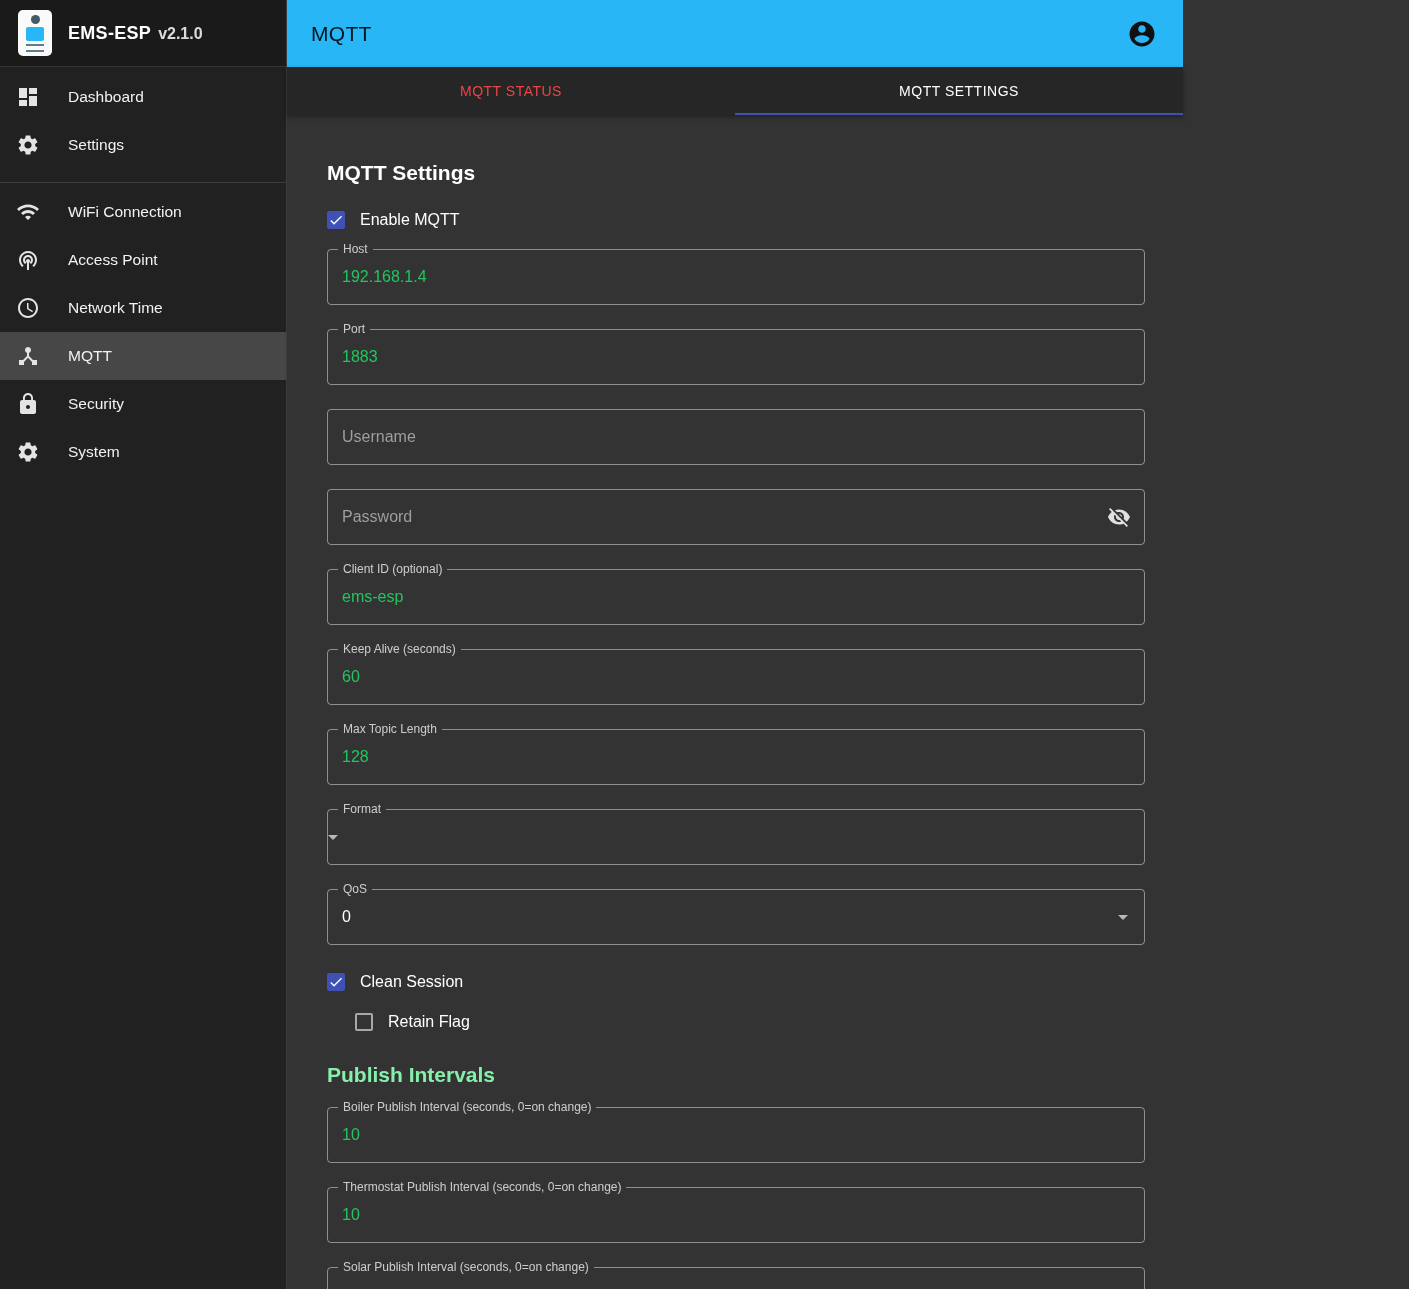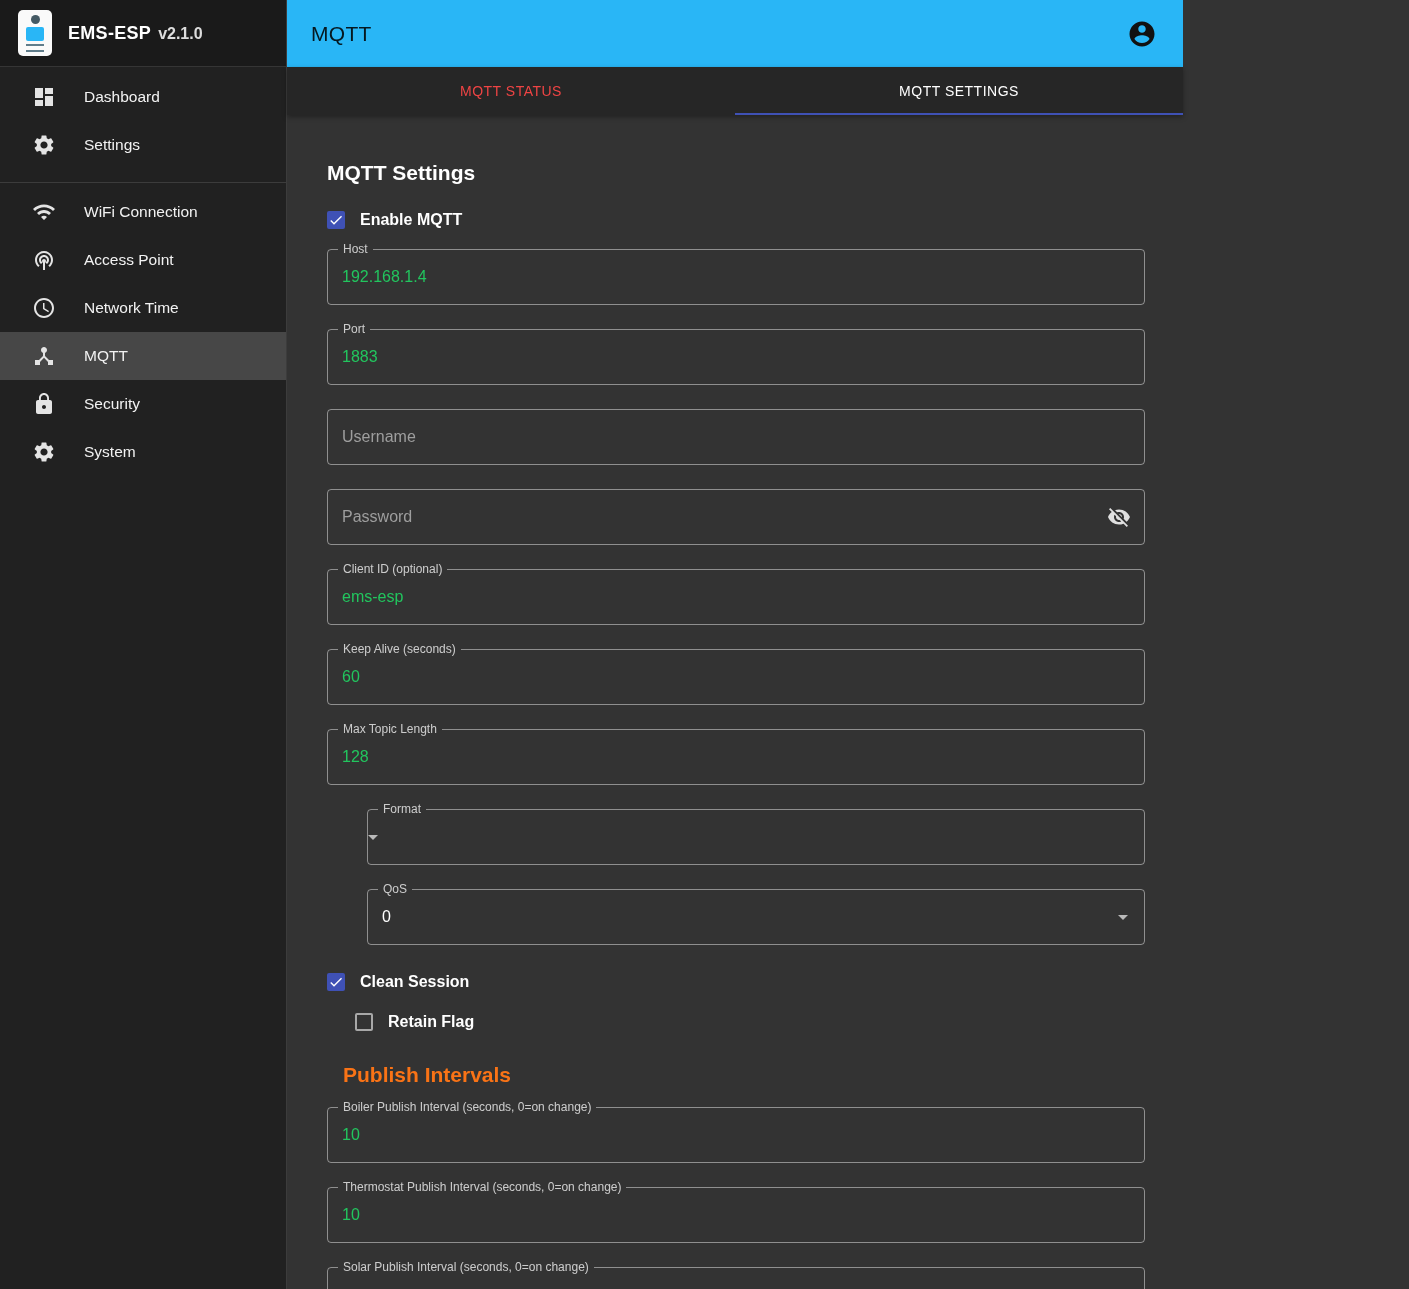--- a/index.html
+++ b/index.html
@@ -28,21 +28,21 @@
   }
   .logo-cap { width:9px; height:9px; border-radius:50%; background:#455a64; }
   .logo-screen { width:18px; height:14px; background:#29b6f6; border-radius:2px; }
   .logo-lines { width:18px; height:8px; border-top:2px solid #607d8b; border-bottom:2px solid #607d8b; }
   .app-title { display:flex; align-items:baseline; gap:7px; }
   .app-name { font-size:18px; font-weight:700; color:#fff; letter-spacing:0.3px; }
   .app-version { font-size:16px; font-weight:700; color:rgba(255,255,255,0.85); }
 
   .nav { padding-top:6px; }
   .nav-item {
-    height:48px; display:flex; align-items:center; padding:0 32px; gap:28px;
+    height:48px; display:flex; align-items:center; padding:0 16px; gap:28px;
     cursor:pointer; color:#ececec;
   }
   .nav-item.selected { background:#474747; }
   .nav-icon { width:24px; height:24px; flex:0 0 24px; color:#e4e4e4; }
   .nav-icon svg { width:24px; height:24px; fill:currentColor; }
   .nav-label { font-size:15.5px; color:#f2f2f2; }
   .nav-divider { border:none; border-top:1px solid rgba(255,255,255,0.12); margin:13px 0 5px; }
 
   
   .main { flex:1; display:flex; flex-direction:column; min-width:0; }
@@ -65,23 +65,23 @@
     color:#ef4444; cursor:pointer; position:relative;
   }
   .tab.active { color:#ffffff; }
   .tab.active::after {
     content:""; position:absolute; left:0; right:0; bottom:0; height:2px; background:#3f51b5;
   }
 
   
   .content { flex:1; overflow:hidden; padding:46px 38px 0 40px; position:relative; }
   .form-title { font-size:21px; font-weight:700; color:#fff; margin-bottom:22px; }
-  .publish-title { font-size:21px; font-weight:700; color:#f97316; margin:28px 16px 20px; }
-
-  .checkbox-row { display:flex; align-items:center; gap:15px; height:26px; margin-bottom:16px;font-weight:bold; }
+  .publish-title { font-size:21px; font-weight:700; color:#86efac; margin:28px 0 20px; }
+
+  .checkbox-row { display:flex; align-items:center; gap:15px; height:26px; margin-bottom:16px; }
   .checkbox-row + .checkbox-row { margin-top:-2px; margin-bottom:14px;margin-left:28px; }
   .checkbox { width:18px; height:18px; border-radius:2px; flex:0 0 18px; cursor:pointer;
               display:flex; align-items:center; justify-content:center; }
   .checkbox.checked { background:#3f51b5; }
   .checkbox.unchecked { background:transparent; border:2px solid #a8a8a8; }
   .checkbox svg { width:16px; height:16px; fill:#fff; }
   .checkbox-label { font-size:16px; color:#fff; cursor:pointer; }
 
   .field {
     position:relative; height:56px; border:1px solid rgba(255,255,255,0.45);
@@ -99,21 +99,21 @@
   .select-value { flex:1; padding:0 14px; font-size:16px; color:#fff; }
   .caret {
     width:0; height:0; border-left:5px solid transparent; border-right:5px solid transparent;
     border-top:5px solid #b9b9b9; margin-right:16px;
   }
   .trailing-icon {
     margin-right:13px; width:24px; height:24px; color:#e0e0e0;
     background:transparent; border:none; cursor:pointer; padding:0;
   }
   .trailing-icon svg { width:24px; height:24px; fill:currentColor; }
-  .field.select { cursor:pointer;margin-left:40px; }
+  .field.select { cursor:pointer; }
 </style>
 </head>
 <body>
 
 <div class="app">
 
   <aside class="sidebar">
     <div class="sidebar-header">
       <div class="logo">
         <div class="logo-cap"></div>

